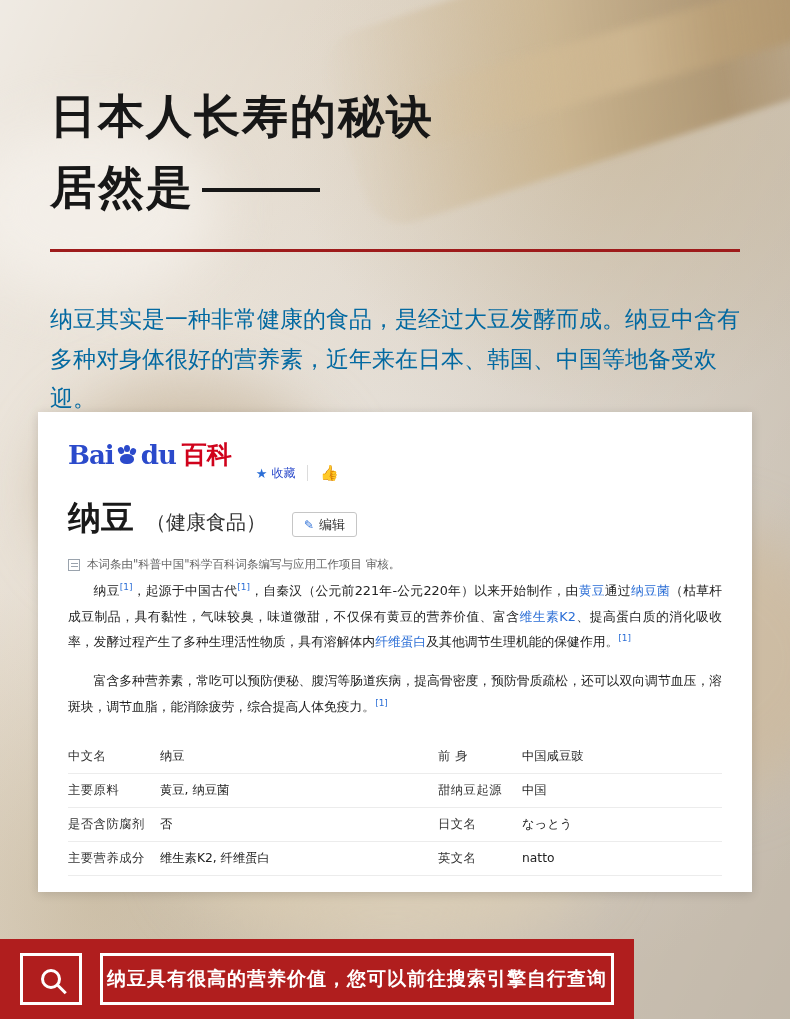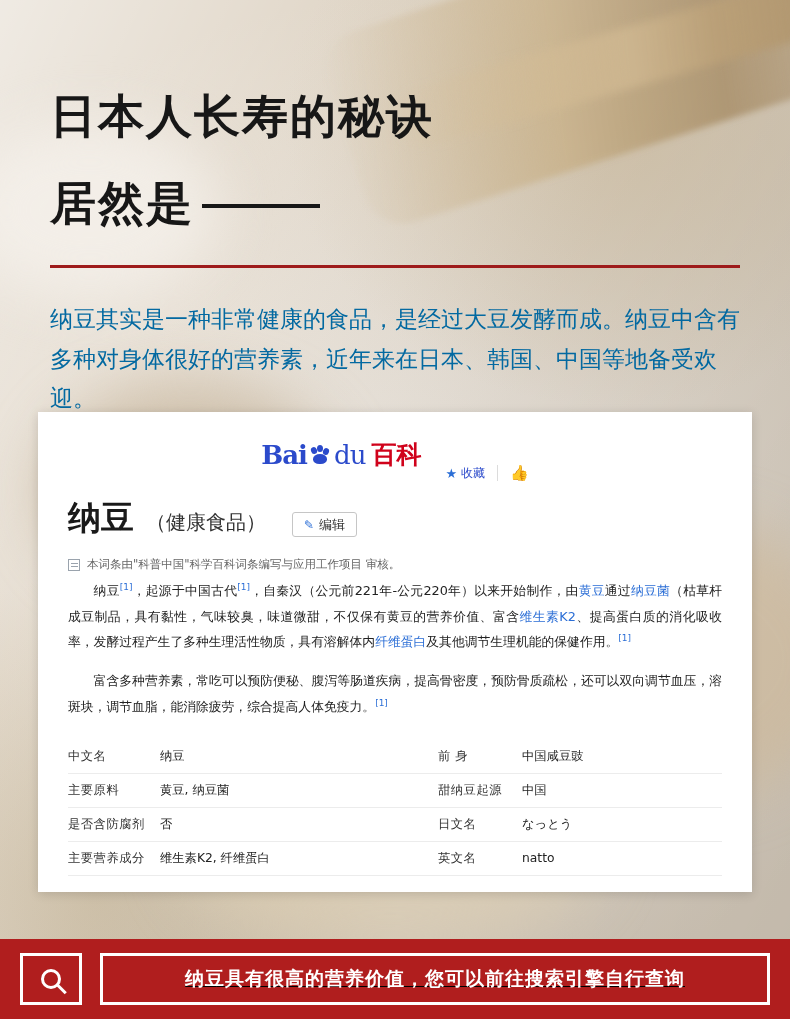--- a/index.html
+++ b/index.html
@@ -67,21 +67,21 @@
     font-family: "DejaVu Serif", "Liberation Serif", serif;
     font-weight: bold;
     font-size: 46px;
     line-height: 1.25;
     color: #171717;
     letter-spacing: 2px;
   }
   .headline-row2 {
     display: flex;
     align-items: center;
-    margin-top: 30px;
+    margin-top: 14px;
     gap: 8px;
     text-align: right;
   }
   .headline-row2 .h2text {
     font-family: "DejaVu Serif", "Liberation Serif", serif;
     font-weight: bold;
     font-size: 46px;
     color: #171717;
     letter-spacing: 2px;
     line-height: 1.2;
@@ -118,21 +118,21 @@
     width: 714px;
     height: 480px;
     background: #ffffff;
     box-shadow: 0 2px 10px rgba(0,0,0,0.14);
     z-index: 4;
     padding: 26px 30px 0 30px;
   }
   .card-top {
     display: flex;
     align-items: flex-start;
-    justify-content: center;
+    justify-content: flex-start;
     gap: 24px;
   }
   .logo {
     display: flex;
     align-items: center;
     gap: 2px;
     font-family: "DejaVu Serif", "Liberation Serif", serif;
   }
   .logo-bai {
     font-size: 26px;
@@ -149,21 +149,21 @@
     position: absolute;
     background: #2b4acb;
     border-radius: 50%;
   }
   .logo-paw i:nth-child(1){ width:6px;height:7px;left:1px;top:2px;transform:rotate(-20deg);}
   .logo-paw i:nth-child(2){ width:6px;height:7px;left:7px;top:0px;}
   .logo-paw i:nth-child(3){ width:6px;height:7px;left:13px;top:3px;transform:rotate(20deg);}
   .logo-paw i:nth-child(4){ width:14px;height:10px;left:3px;top:9px;border-radius:50% 50% 45% 45%;}
   .logo-du {
     font-size: 26px;
-    font-weight: normal;
+    font-weight: bold;
     color: #2b4acb;
     letter-spacing: -1px;
   }
   .logo-cn {
     font-size: 25px;
     font-weight: bold;
     color: #d0021b;
     margin-left: 4px;
     font-family: "DejaVu Sans", "Liberation Sans", sans-serif;
   }
@@ -269,27 +269,26 @@
     color: #333;
     letter-spacing: 0.5px;
     padding-left: 8px;
   }
   .info-table td.v2 { }
 
   
   .bottom {
     position: absolute;
     left: 0; bottom: 0;
-    width: 790px;
+    width: 634px;
     height: 80px;
     background: #b01e1e;
     display: flex;
     align-items: center;
     z-index: 5;
-    text-decoration: underline;
   }
   .search-box {
     width: 62px; height: 52px;
     margin-left: 20px;
     border: 3px solid #ffffff;
     display: flex;
     align-items: center;
     justify-content: center;
     flex: none;
   }

